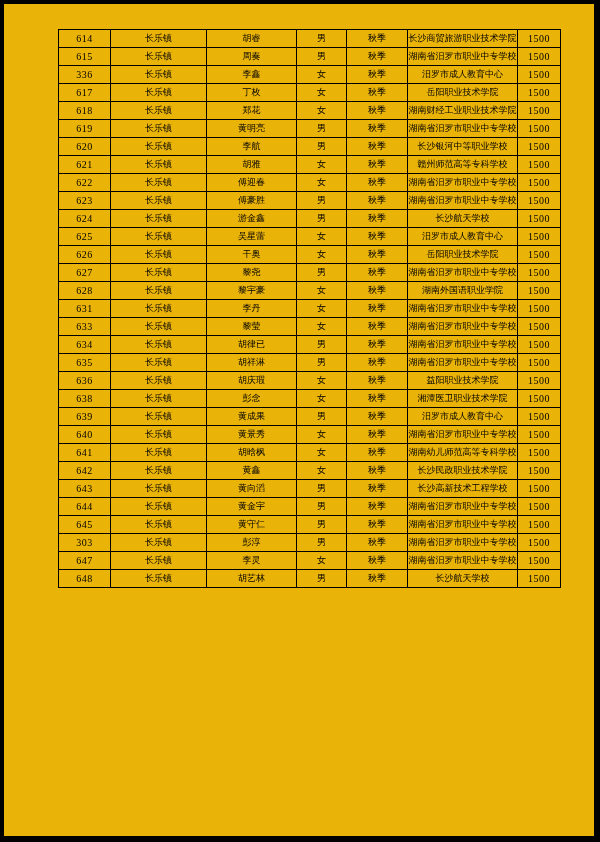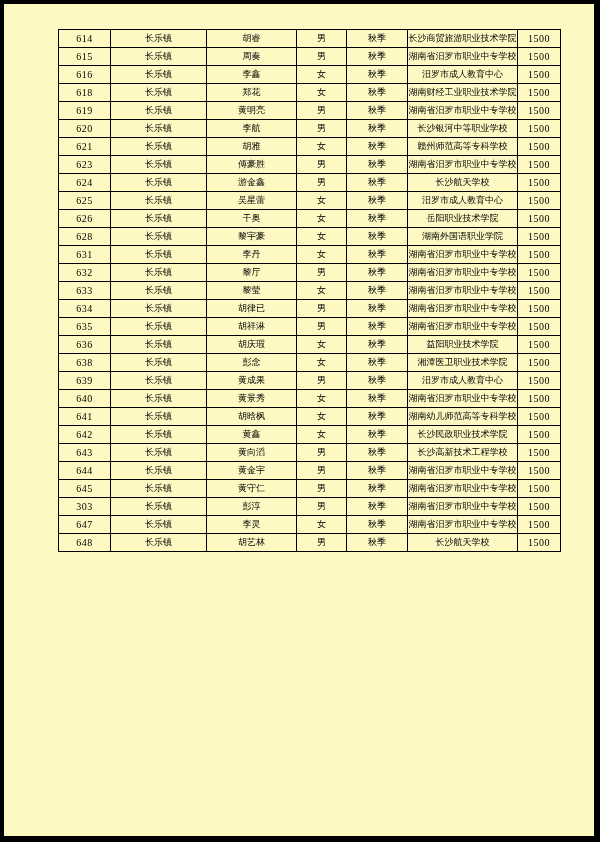--- a/index.html
+++ b/index.html
@@ -9,21 +9,21 @@
     background: #ffffff;
     font-family: "Liberation Serif", "DejaVu Serif", serif;
   }
   .page-frame {
     position: absolute;
     left: 0; top: 0; right: 0; bottom: 0;
     border: 4px solid #000000;
     border-right-width: 6px;
     border-bottom-width: 6px;
     box-sizing: border-box;
-    background: #fef9c3;
+    background: #eab308;
   }
   table.records {
     position: absolute;
     left: 54px; top: 25px;
     width: 502px;
     border-collapse: collapse;
     table-layout: fixed;
   }
   table.records td {
     border: 1px solid #000000;
@@ -69,29 +69,38 @@
         <tr>
     <td class="num">615</td>
     <td>长乐镇</td>
     <td>周奏</td>
     <td>男</td>
     <td>秋季</td>
     <td>湖南省汨罗市职业中专学校</td>
     <td class="num">1500</td>
   </tr>
         <tr>
-    <td class="num">616</td>
+    <td class="num">336</td>
     <td>长乐镇</td>
     <td>李鑫</td>
     <td>女</td>
     <td>秋季</td>
     <td>汨罗市成人教育中心</td>
     <td class="num">1500</td>
   </tr>
         <tr>
+    <td class="num">617</td>
+    <td>长乐镇</td>
+    <td>丁枚</td>
+    <td>女</td>
+    <td>秋季</td>
+    <td>岳阳职业技术学院</td>
+    <td class="num">1500</td>
+  </tr>
+        <tr>
     <td class="num">618</td>
     <td>长乐镇</td>
     <td>郑花</td>
     <td>女</td>
     <td>秋季</td>
     <td>湖南财经工业职业技术学院</td>
     <td class="num">1500</td>
   </tr>
         <tr>
     <td class="num">619</td>
@@ -114,20 +123,29 @@
         <tr>
     <td class="num">621</td>
     <td>长乐镇</td>
     <td>胡雅</td>
     <td>女</td>
     <td>秋季</td>
     <td>赣州师范高等专科学校</td>
     <td class="num">1500</td>
   </tr>
         <tr>
+    <td class="num">622</td>
+    <td>长乐镇</td>
+    <td>傅迎春</td>
+    <td>女</td>
+    <td>秋季</td>
+    <td>湖南省汨罗市职业中专学校</td>
+    <td class="num">1500</td>
+  </tr>
+        <tr>
     <td class="num">623</td>
     <td>长乐镇</td>
     <td>傅豪胜</td>
     <td>男</td>
     <td>秋季</td>
     <td>湖南省汨罗市职业中专学校</td>
     <td class="num">1500</td>
   </tr>
         <tr>
     <td class="num">624</td>
@@ -150,42 +168,42 @@
         <tr>
     <td class="num">626</td>
     <td>长乐镇</td>
     <td>干奥</td>
     <td>女</td>
     <td>秋季</td>
     <td>岳阳职业技术学院</td>
     <td class="num">1500</td>
   </tr>
         <tr>
+    <td class="num">627</td>
+    <td>长乐镇</td>
+    <td>黎尧</td>
+    <td>男</td>
+    <td>秋季</td>
+    <td>湖南省汨罗市职业中专学校</td>
+    <td class="num">1500</td>
+  </tr>
+        <tr>
     <td class="num">628</td>
     <td>长乐镇</td>
     <td>黎宇豪</td>
     <td>女</td>
     <td>秋季</td>
     <td>湖南外国语职业学院</td>
     <td class="num">1500</td>
   </tr>
         <tr>
     <td class="num">631</td>
     <td>长乐镇</td>
     <td>李丹</td>
     <td>女</td>
-    <td>秋季</td>
-    <td>湖南省汨罗市职业中专学校</td>
-    <td class="num">1500</td>
-  </tr>
-        <tr>
-    <td class="num">632</td>
-    <td>长乐镇</td>
-    <td>黎厅</td>
-    <td>男</td>
     <td>秋季</td>
     <td>湖南省汨罗市职业中专学校</td>
     <td class="num">1500</td>
   </tr>
         <tr>
     <td class="num">633</td>
     <td>长乐镇</td>
     <td>黎莹</td>
     <td>女</td>
     <td>秋季</td>

